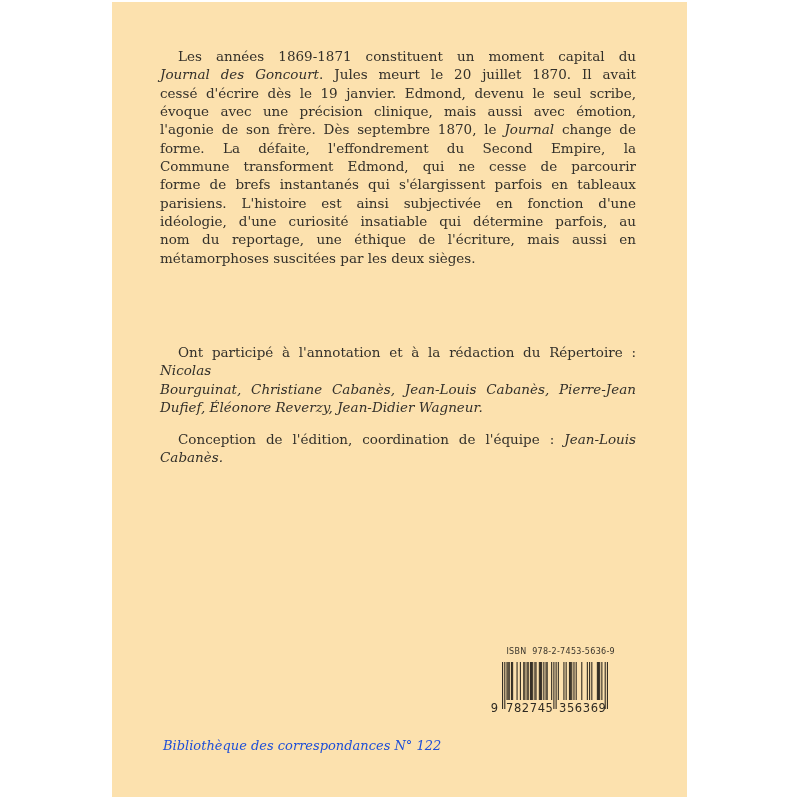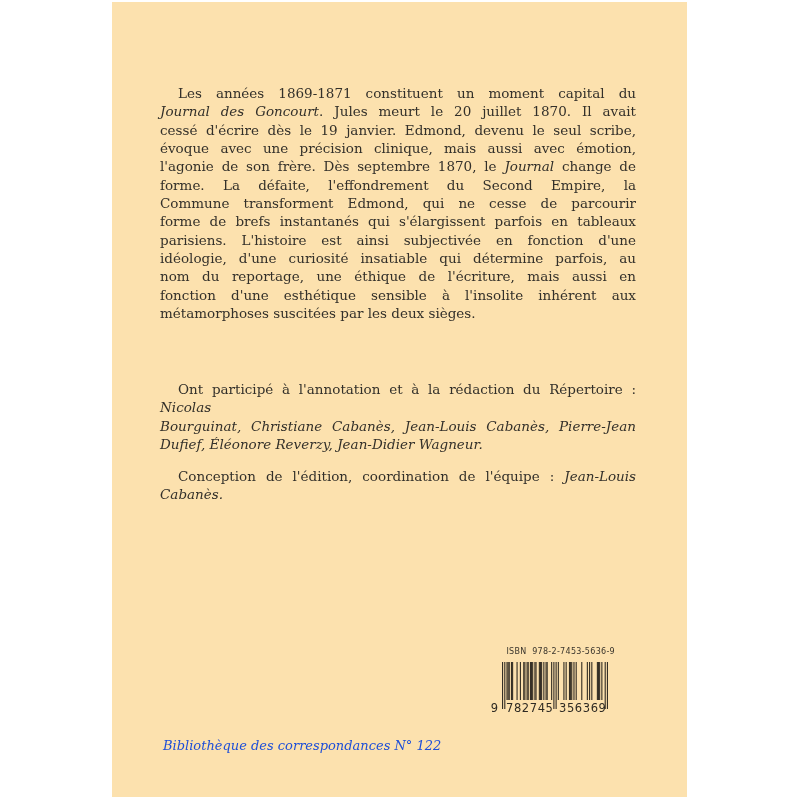--- a/index.html
+++ b/index.html
@@ -2,21 +2,21 @@
 <html><head>
 <meta charset="utf-8">
 <style>
   html,body{margin:0;padding:0;}
   body{width:800px;height:800px;background:#ffffff;font-family:"DejaVu Serif",serif;}
   .page{position:relative;width:800px;height:800px;background:#ffffff;overflow:hidden;}
   .cover{position:absolute;left:112px;top:2px;width:575px;height:795px;background:#fce1ae;}
   .textblock{position:absolute;left:48px;width:476px;color:#33302a;font-size:13.5px;line-height:18.35px;}
   .jline{text-align:justify;text-align-last:justify;}
   .jline.last{text-align-last:left;}
-  .jline.ind{text-indent:18px;margin-top:37px;}
+  .jline.ind{text-indent:18px;}
   .it{font-style:italic;}
   .synopsis{top:45px;}
   .contributors{top:341px;}
   .edition{top:428px;}
   .collection{position:absolute;left:51px;top:736px;color:#1d4ed8;font-size:13px;font-style:italic;line-height:16px;}
   .isbn{position:absolute;left:383px;top:645px;width:120px;text-align:right;
         font-family:"DejaVu Sans",sans-serif;font-size:8px;letter-spacing:0.3px;
         color:#3a352c;white-space:pre;}
   .bars{position:absolute;left:390px;top:660px;width:106px;height:50px;}
   .bc-digit{position:absolute;top:699px;font-family:"DejaVu Sans",sans-serif;
@@ -36,21 +36,20 @@
         <div class="jline"><span class="it">Journal des Goncourt</span><span>. Jules meurt le 20 juillet 1870. Il avait</span></div>
         <div class="jline"><span>cessé d'écrire dès le 19 janvier. Edmond, devenu le seul scribe,</span></div>
         <div class="jline"><span>évoque avec une précision clinique, mais aussi avec émotion,</span></div>
         <div class="jline"><span>l'agonie de son frère. Dès septembre 1870, le </span><span class="it">Journal</span><span> change de</span></div>
         <div class="jline"><span>forme. La défaite, l'effondrement du Second Empire, la</span></div>
         <div class="jline"><span>Commune transforment Edmond, qui ne cesse de parcourir</span></div>
         <div class="jline"><span>forme de brefs instantanés qui s'élargissent parfois en tableaux</span></div>
         <div class="jline"><span>parisiens. L'histoire est ainsi subjectivée en fonction d'une</span></div>
         <div class="jline"><span>idéologie, d'une curiosité insatiable qui détermine parfois, au</span></div>
         <div class="jline"><span>nom du reportage, une éthique de l'écriture, mais aussi en</span></div>
-        <div class="jline"><span>fonction d'une esthétique sensible à l'insolite inhérent aux</span></div>
         <div class="jline last"><span>métamorphoses suscitées par les deux sièges.</span></div>
       </div>
 
     <div class="textblock contributors">
         <div class="jline ind"><span>Ont participé à l'annotation et à la rédaction du Répertoire : </span><span class="it">Nicolas</span></div>
         <div class="jline"><span class="it">Bourguinat, Christiane Cabanès, Jean-Louis Cabanès, Pierre-Jean</span></div>
         <div class="jline last"><span class="it">Dufief, Éléonore Reverzy, Jean-Didier Wagneur.</span></div>
       </div>
 
     <div class="textblock edition">

